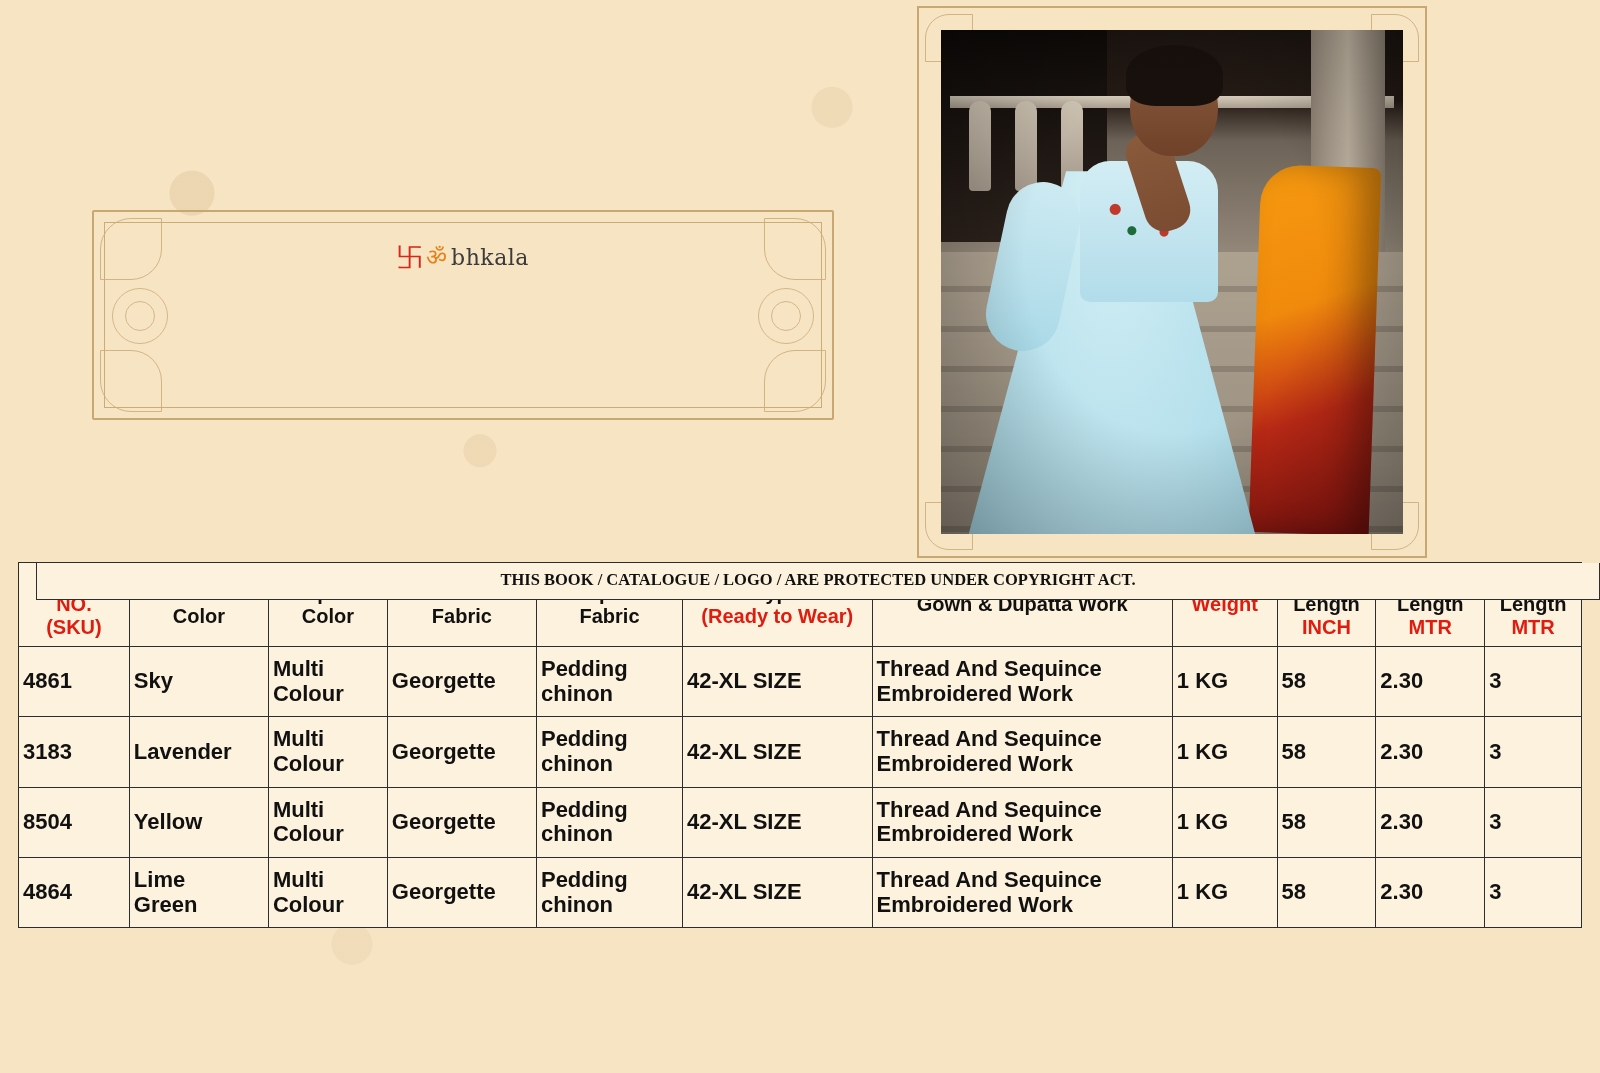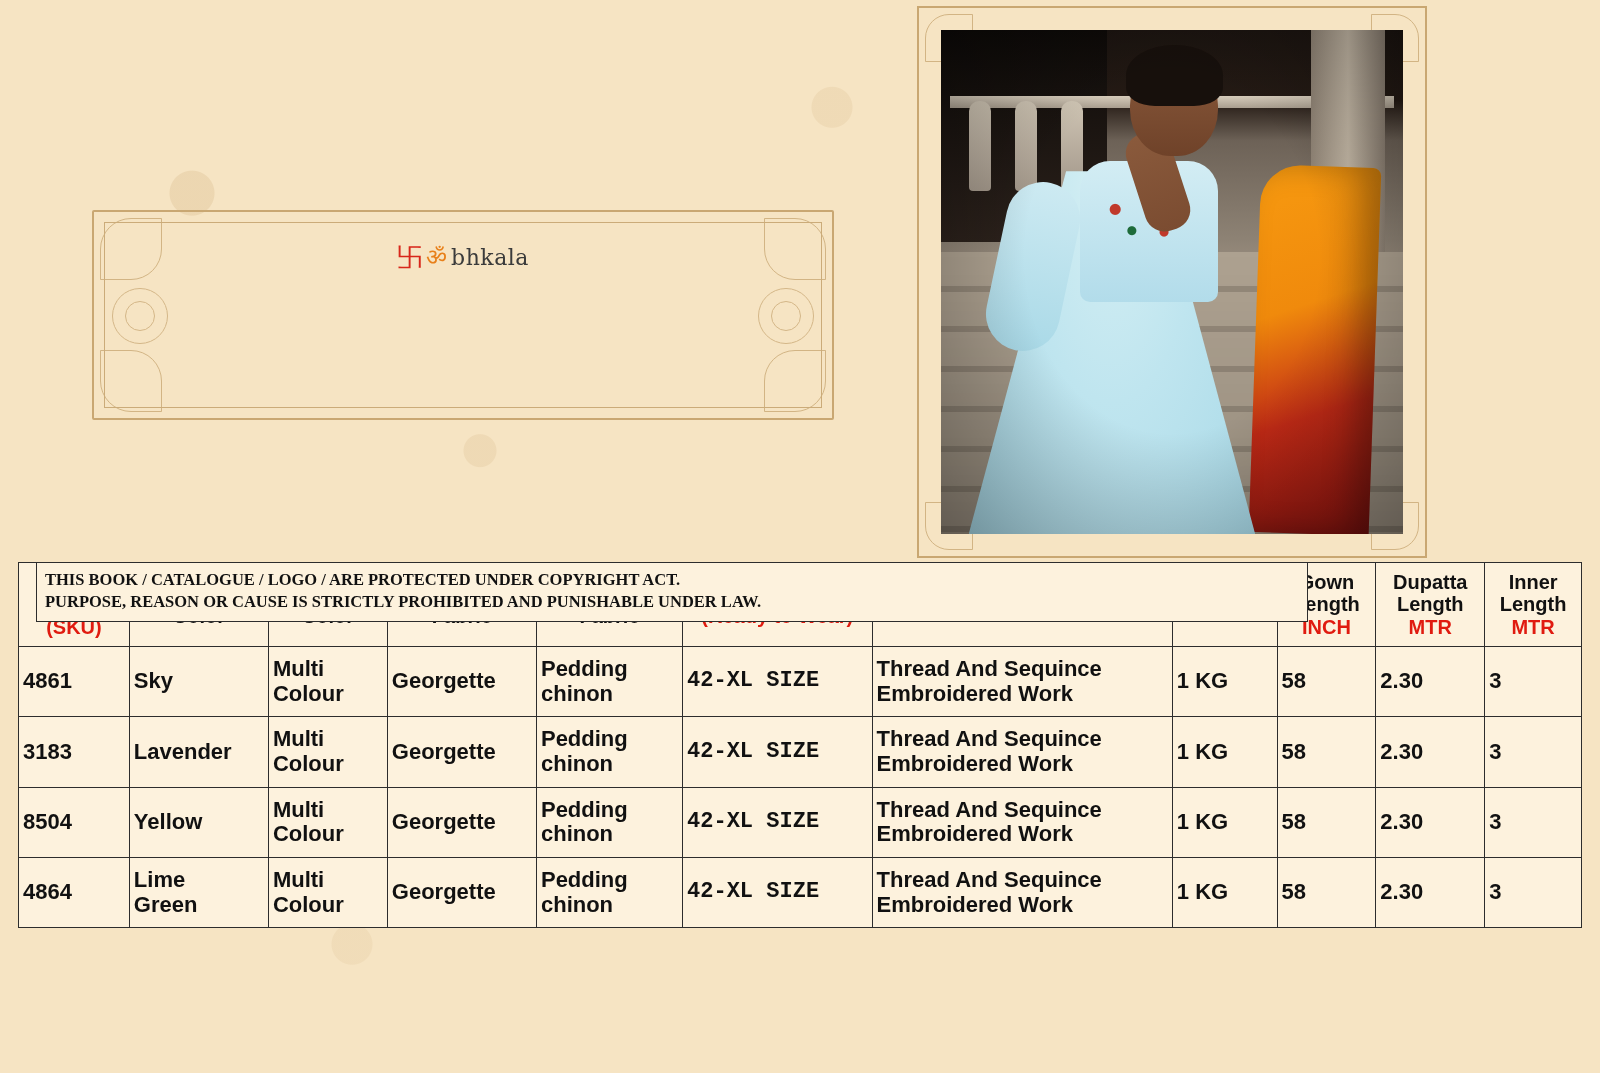--- a/index.html
+++ b/index.html
@@ -293,33 +293,33 @@
     font-size: 22px;
     font-weight: bold;
     padding: 10px 4px;
     line-height: 1.12;
   }
   .red { color: #e01b10; }
   .sku {
     color: #e01b10;
     font-size: 29px;
   }
-  .type-cell { color: #e01b10; font-size: 21px; font-family: Liberation Mono, monospace; }
+  .type-cell { color: #e01b10; font-size: 21px; }
   .work-cell { font-size: 21px; }
 
   .footer {
     position: absolute;
     left: 18px;
     top: 1px;
-    width: 1272px;
+    width: 1564px;
     box-sizing: border-box;
     border: 1px solid #2d2d2d;
     border-top: none;
     background: #fdf2dd;
-    text-align: left;
+    text-align: center;
     padding: 6px 8px 8px;
   }
   .footer div {
     font-size: 16.5px;
     font-weight: bold;
     color: #111;
     line-height: 1.32;
     font-family: "Liberation Serif", serif;
   }
 </style>
@@ -533,15 +533,14 @@
         <td>1 KG</td>
         <td>58</td>
         <td>2.30</td>
         <td>3</td>
       </tr>
     </tbody>
   </table>
 
   <div class="footer">
     <div>THIS BOOK / CATALOGUE  / LOGO / ARE  PROTECTED UNDER COPYRIGHT ACT.</div>
-    <div>PURPOSE, REASON OR CAUSE IS STRICTLY PROHIBITED AND PUNISHABLE UNDER LAW.</div>
   </div>
 </div>
 
 </body></html>

